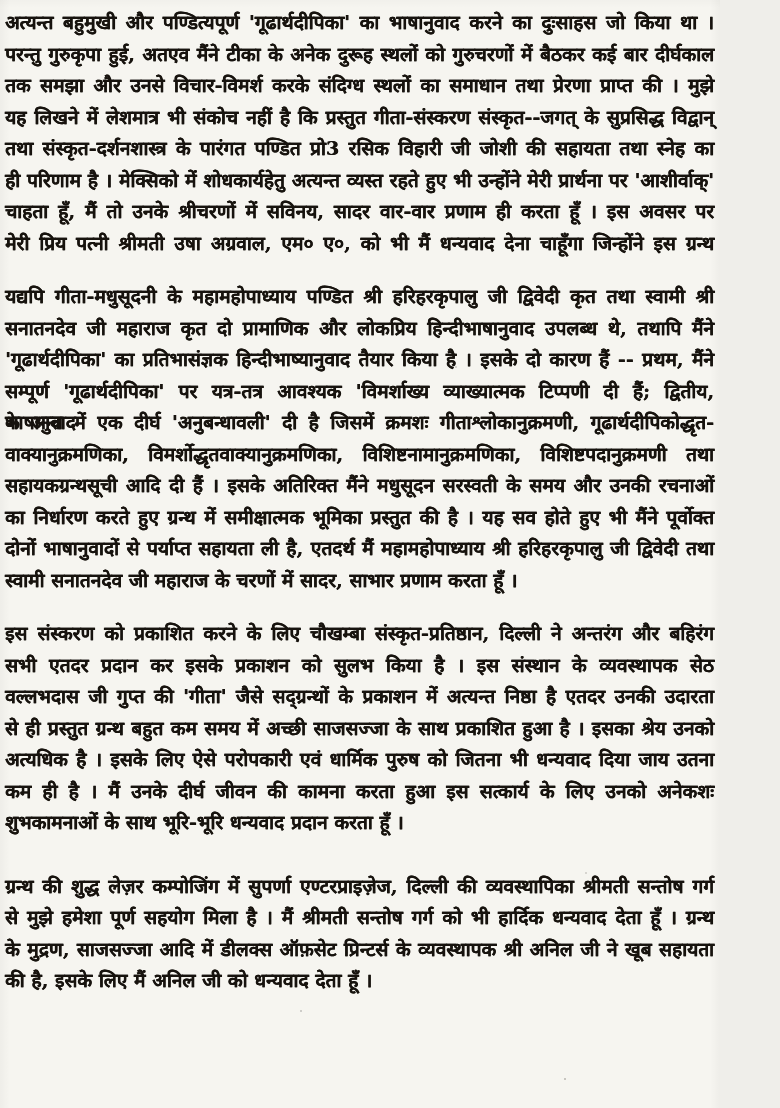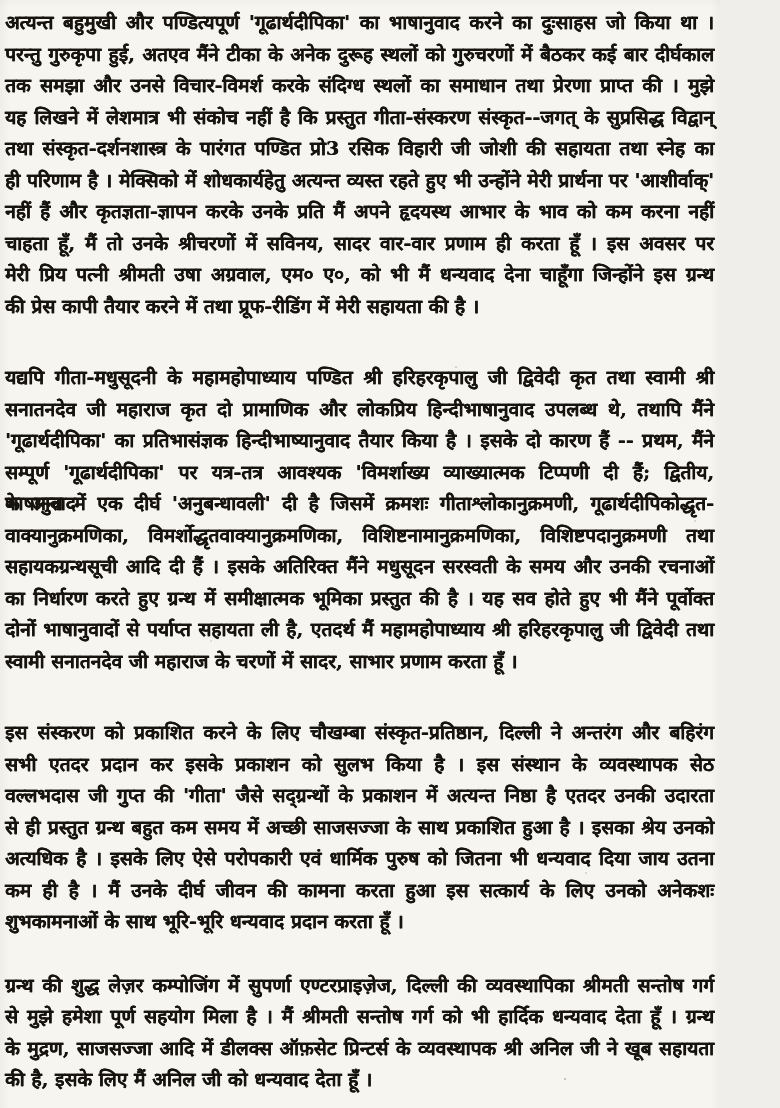--- a/index.html
+++ b/index.html
@@ -38,21 +38,21 @@
       210px 640px 0 rgba(40,36,30,0.16),
       585px 872px 0 rgba(40,36,30,0.20),
       300px 1010px 0 rgba(40,36,30,0.25),
       564px 1078px 0 rgba(40,36,30,0.30),
       60px 980px 0 rgba(40,36,30,0.15);
     pointer-events: none;
   }
   .para {
     margin: 0;
   }
-  .para + .para { margin-top: 40px; }
+  .para + .para { margin-top: 22px; }
   .para:last-child { margin-top: 32px; }
   .line {
     font-size: 19px;
     font-weight: 600;
     line-height: 31.5px;
     height: 31.5px;
     text-align: justify;
     text-align-last: justify;
     letter-spacing: 0.1px;
     text-shadow: 0.4px 0 0 currentColor;
@@ -68,24 +68,22 @@
 <div class="page">
   <div class="noise"></div>
   <div id="content" style="color: rgb(23, 19, 14);">
       <div class="para">
         <div class="line">अत्यन्त बहुमुखी और पण्डित्यपूर्ण 'गूढार्थदीपिका' का भाषानुवाद करने का दुःसाहस जो किया था ।</div>
         <div class="line">परन्तु गुरुकृपा हुई, अतएव मैंने टीका के अनेक दुरूह स्थलों को गुरुचरणों में बैठकर कई बार दीर्घकाल</div>
         <div class="line">तक समझा और उनसे विचार-विमर्श करके संदिग्ध स्थलों का समाधान तथा प्रेरणा प्राप्त की । मुझे</div>
         <div class="line">यह लिखने में लेशमात्र भी संकोच नहीं है कि प्रस्तुत गीता-संस्करण संस्कृत--जगत् के सुप्रसिद्ध विद्वान्</div>
         <div class="line">तथा संस्कृत-दर्शनशास्त्र के पारंगत पण्डित प्रो3 रसिक विहारी जी जोशी की सहायता तथा स्नेह का</div>
         <div class="line">ही परिणाम है । मेक्सिको में शोधकार्यहेतु अत्यन्त व्यस्त रहते हुए भी उन्होंने मेरी प्रार्थना पर 'आशीर्वाक्'</div>
-        <div class="line">नहीं हैं और कृतज्ञता-ज्ञापन करके उनके प्रति मैं अपने हृदयस्थ आभार के भाव को कम करना नहीं</div>
         <div class="line">चाहता हूँ, मैं तो उनके श्रीचरणों में सविनय, सादर वार-वार प्रणाम ही करता हूँ । इस अवसर पर</div>
         <div class="line">मेरी प्रिय पत्नी श्रीमती उषा अग्रवाल, एम० ए०, को भी मैं धन्यवाद देना चाहूँगा जिन्होंने इस ग्रन्थ</div>
-        <div class="line last">की प्रेस कापी तैयार करने में तथा प्रूफ-रीडिंग में मेरी सहायता की है ।</div>
       </div>
       <div class="para">
         <div class="line">यद्यपि गीता-मधुसूदनी के महामहोपाध्याय पण्डित श्री हरिहरकृपालु जी द्विवेदी कृत तथा स्वामी श्री</div>
         <div class="line">सनातनदेव जी महाराज कृत दो प्रामाणिक और लोकप्रिय हिन्दीभाषानुवाद उपलब्ध थे, तथापि मैंने</div>
         <div class="line">'गूढार्थदीपिका' का प्रतिभासंज्ञक हिन्दीभाष्यानुवाद तैयार किया है । इसके दो कारण हैं -- प्रथम, मैंने</div>
         <div class="line">सम्पूर्ण 'गूढार्थदीपिका' पर यत्र-तत्र आवश्यक 'विमर्शाख्य व्याख्यात्मक टिप्पणी दी हैं; द्वितीय, भाषानुवाद</div>
         <div class="line">के अन्त में एक दीर्घ 'अनुबन्धावली' दी है जिसमें क्रमशः गीताश्लोकानुक्रमणी, गूढार्थदीपिकोद्धृत-</div>
         <div class="line">वाक्यानुक्रमणिका, विमर्शोद्धृतवाक्यानुक्रमणिका, विशिष्टनामानुक्रमणिका, विशिष्टपदानुक्रमणी तथा</div>
         <div class="line">सहायकग्रन्थसूची आदि दी हैं । इसके अतिरिक्त मैंने मधुसूदन सरस्वती के समय और उनकी रचनाओं</div>
         <div class="line">का निर्धारण करते हुए ग्रन्थ में समीक्षात्मक भूमिका प्रस्तुत की है । यह सव होते हुए भी मैंने पूर्वोक्त</div>

